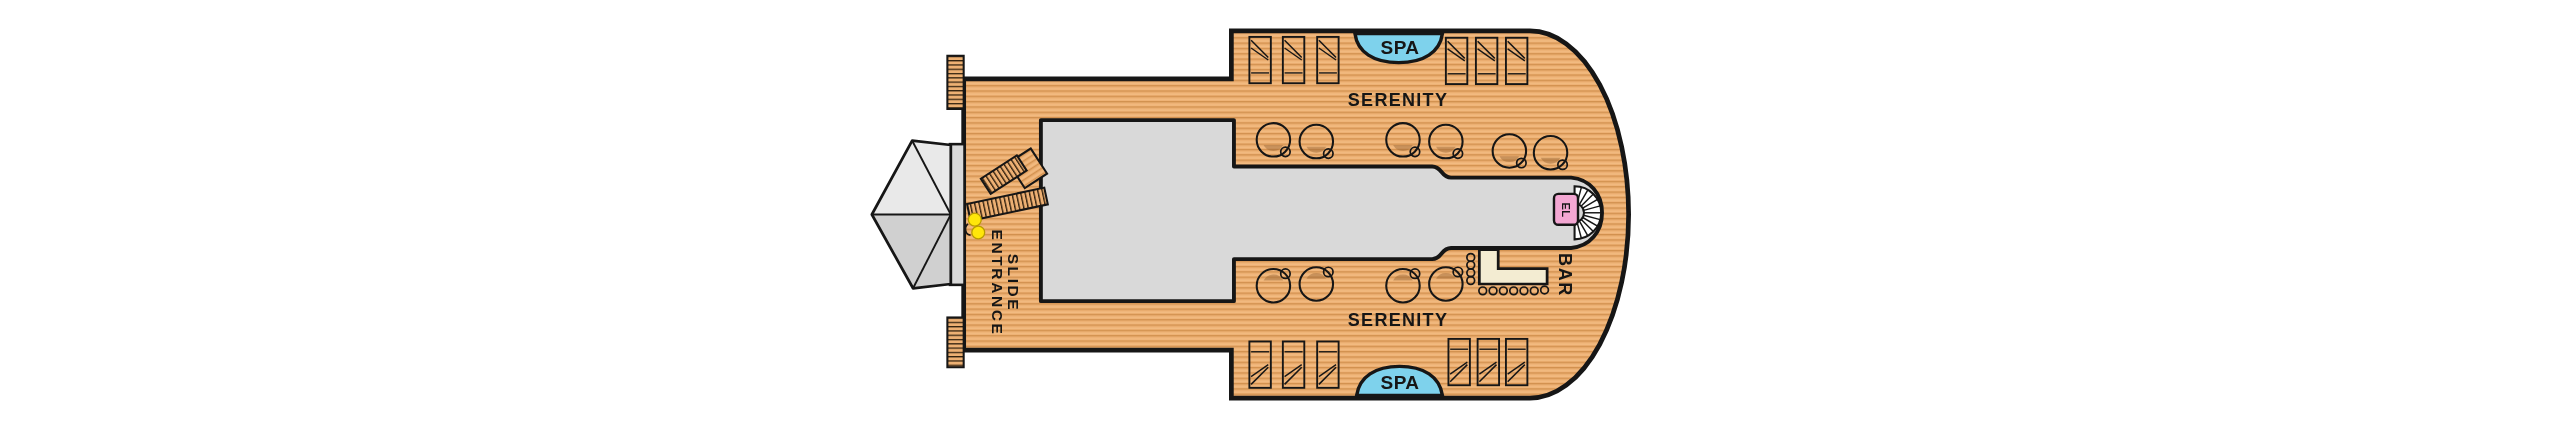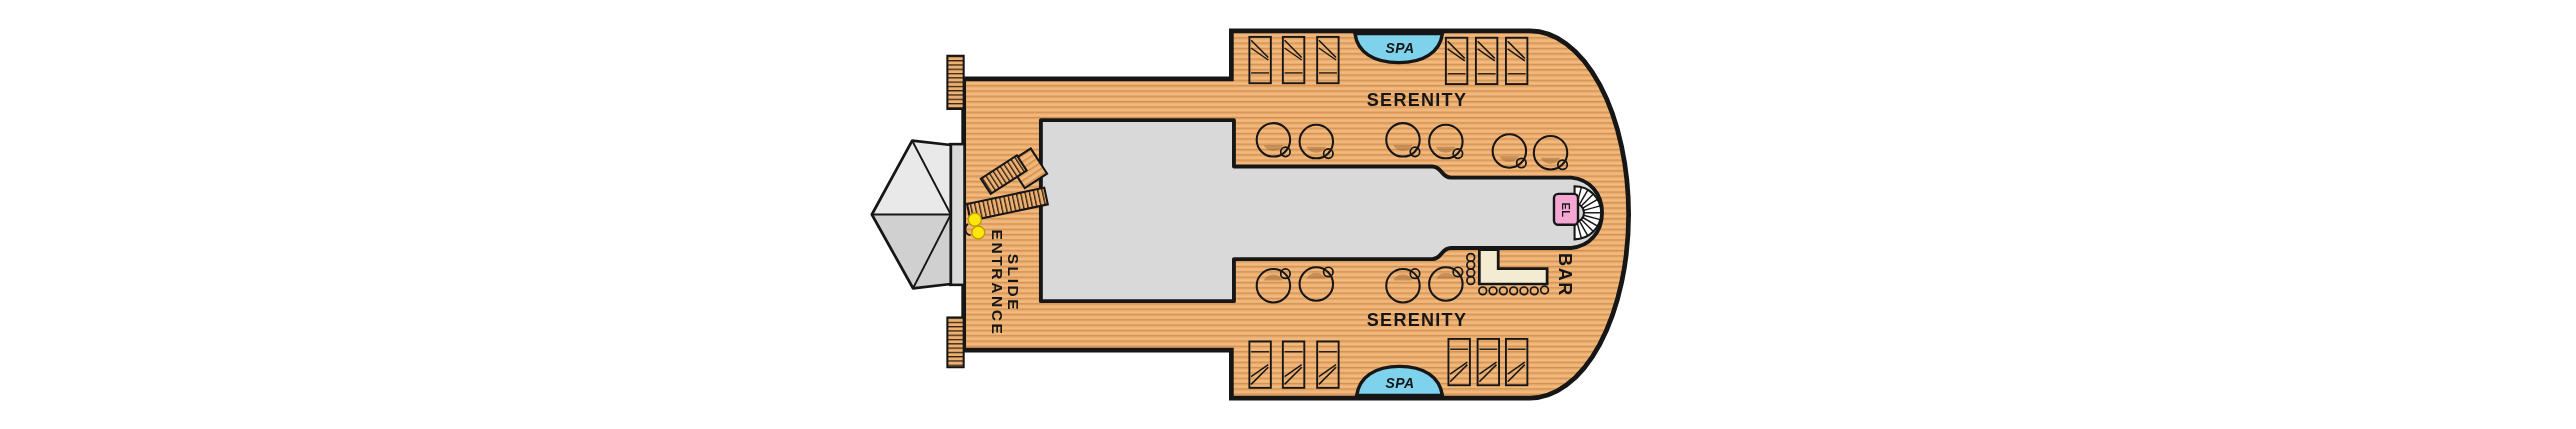--- a/index.html
+++ b/index.html
@@ -18,22 +18,22 @@
   .gray-dark{fill:var(--c-structure_gray_dark,#cfcfcf);}
   .spa-fill{fill:var(--c-spa_blue,#7ed2ec);}
   .pink-fill{fill:var(--c-elevator_pink,#f4a7d3);}
   .cream-fill{fill:var(--c-bar_counter_cream,#f3ecd2);}
   .yellow-fill{fill:var(--c-slide_marker_yellow,#ffe60a);}
   .ink{stroke:var(--c-outline,#161616);}
 
   .lbl{position:absolute;font-weight:bold;color:var(--c-outline,#161616);
        white-space:nowrap;transform:translate(-50%,-50%);}
   .lbl.rot{transform:translate(-50%,-50%) rotate(90deg);}
-  .lbl-serenity{font-size:18px;letter-spacing:1.3px;margin-left:19px;}
-  .lbl-spa{font-size:14px;letter-spacing:0.4px;font-style:italic;}
+  .lbl-serenity{font-size:18px;letter-spacing:1.3px;}
+  .lbl-spa{font-size:19px;letter-spacing:0.4px;}
   .lbl-bar{font-size:18px;letter-spacing:1.7px;}
   .lbl-el{font-size:11px;letter-spacing:0.4px;}
   .lbl-slide{font-size:15.5px;letter-spacing:2.6px;line-height:16.3px;text-align:center;}
 </style>
 </head>
 <body>
 
 <div id="stage">
 
 <svg width="2576" height="429" viewBox="0 0 3000 500">

